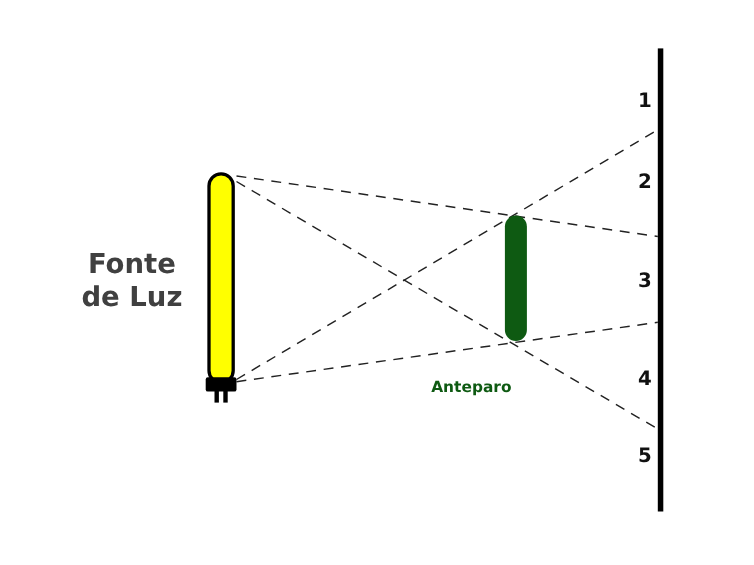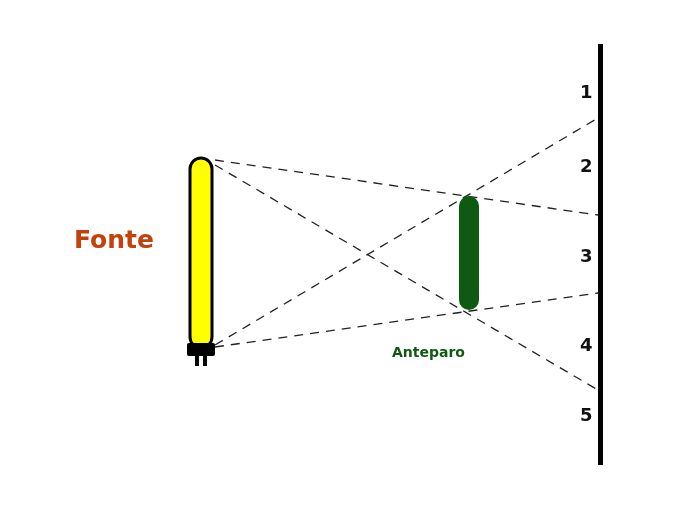--- a/index.html
+++ b/index.html
@@ -1,19 +1,19 @@
 <!DOCTYPE html>
 <html><head>
 <meta charset="utf-8">
 <style>
   html, body { margin:0; padding:0; background:#ffffff; }
   body { width:685px; height:514px; position:relative; overflow:hidden; font-family:"Liberation Sans", sans-serif; }
   svg { position:absolute; left:0; top:0; }
   .lbl { position:absolute; font-family:"DejaVu Sans", sans-serif; font-weight:bold; }
-  .src { color:#c2410c; font-size:25px; line-height:30px; left:74px; top:225px;text-align:center; }
+  .src { color:#404040; font-size:25px; line-height:30px; left:74px; top:225px;text-align:center; }
   .ant { color:#0e5a12; font-size:14px; left:392px; top:344px; }
   .num { color:#111; font-size:18px; }
 </style>
 </head>
 <body>
 
 <svg width="685" height="514">
 
   <g stroke="#222" stroke-width="1.3" stroke-dasharray="9,7" fill="none">
     <line x1="215" y1="160" x2="598" y2="215"></line>
@@ -29,20 +29,21 @@
     <rect x="203" y="354" width="4" height="12" fill="#000"></rect>
   </g>
 
   <rect x="459" y="196" width="20" height="114" rx="10" ry="10" fill="#0e5a12"></rect>
 
   <rect x="598" y="44" width="5" height="421" fill="#000"></rect>
 </svg>
 
 <div class="lbl src">
   <div>Fonte</div>
+  <div>de Luz</div>
 </div>
 <div class="lbl ant">Anteparo</div>
 
 <div class="lbl num" style="left:580px;top:81px;">1</div>
 <div class="lbl num" style="left:580px;top:155px;">2</div>
 <div class="lbl num" style="left:580px;top:245px;">3</div>
 <div class="lbl num" style="left:580px;top:334px;">4</div>
 <div class="lbl num" style="left:580px;top:404px;">5</div>
 
 </body></html>

